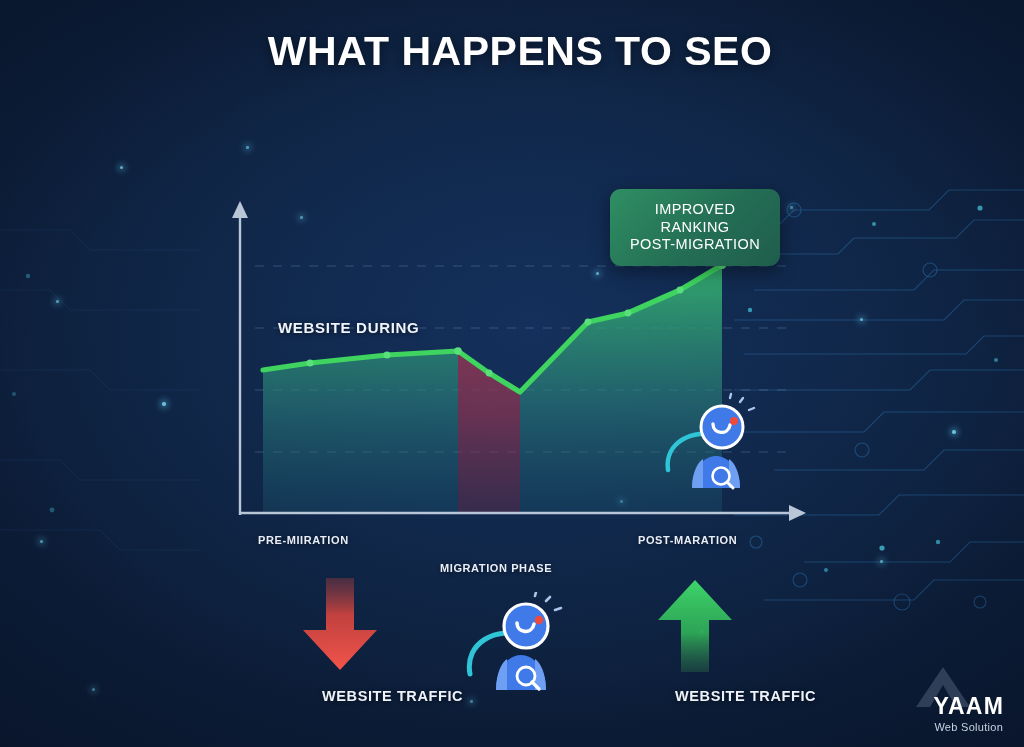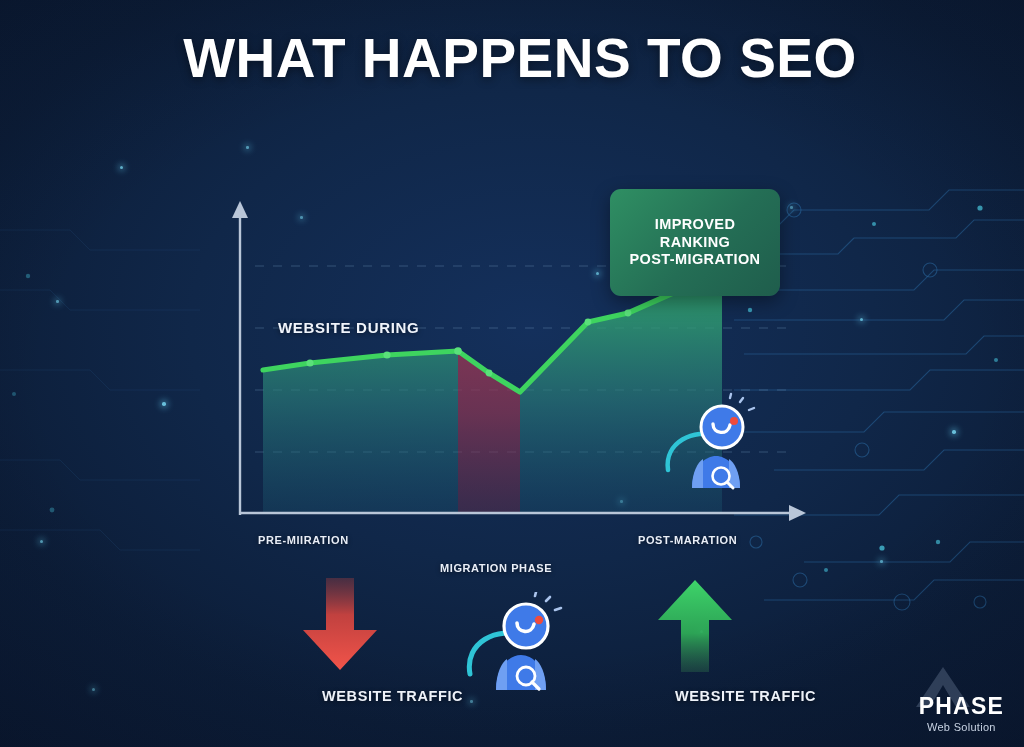--- a/index.html
+++ b/index.html
@@ -31,21 +31,21 @@
   .star {
     position: absolute; border-radius: 50%;
     background: #7fe6ff;
     box-shadow: 0 0 6px 2px rgba(110,220,255,.55);
   }
   
   .title {
     position: absolute; top: 30px; left: 16px; right: 0;
     text-align: center;
     color: #ffffff;
-    font-size: 55px;
+    font-size: 41px;
     font-weight: bold;
     letter-spacing: 0.5px;
     line-height: 1.05;
     text-shadow: 0 2px 10px rgba(0,0,0,.45);
   }
   .title .l2 { display: block; }
   
   .chart { position: absolute; left: 0; top: 0; width: 1024px; height: 747px; }
   .axis-label {
     position: absolute;
@@ -64,25 +64,25 @@
     font-weight: bold;
     letter-spacing: .7px;
     text-shadow: 0 1px 5px rgba(0,0,0,.5);
   }
   
   .badge {
     position: absolute;
     border-radius: 11px;
     color: #fff;
     font-size: 14.5px;
-    font-weight: bold;
+    font-weight: normal;
     letter-spacing: .4px;
     line-height: 1.22;
     text-align: center;
-    padding: 27px 16px;
+    padding: 12px 16px;
     box-shadow: 0 6px 18px rgba(0,0,0,.38);
   }
   .badge span { display: block; }
   .badge-green {
     left: 610px; top: 189px; width: 138px;
     background: linear-gradient(135deg, #2f8f63 0%, #246e55 55%, #1f5d4c 100%);
   }
   .badge-red {
     left: 459px; top: 441px; width: 110px;
     background: linear-gradient(135deg, #8e4257 0%, #7c3a4e 60%, #6e3346 100%);
@@ -322,17 +322,17 @@
 
   <svg style="position:absolute; left:652px; top:580px; width:86px; height:92px;" viewBox="0 0 86 92">
     <polygon points="43,0 80,40 57,40 57,92 29,92 29,40 6,40" fill="url(#greenArrowGrad)"></polygon>
   </svg>
   <div class="bottom-label" style="left:628px; top:688px;">WEBSITE TRAFFIC</div>
 
   <svg class="logo-mark" viewBox="0 0 70 46" width="70" height="46">
     <path d="M35 2 L62 42 L48 42 L35 20 L22 42 L8 42 Z" fill="#8fa3bd" opacity=".55"></path>
   </svg>
   <div class="logo">
-    <div class="logo-name">PHASE</div>
+    <div class="logo-name">YAAM</div>
     <div class="logo-sub">Web Solution</div>
   </div>
 
 </div>
 
 </body></html>

